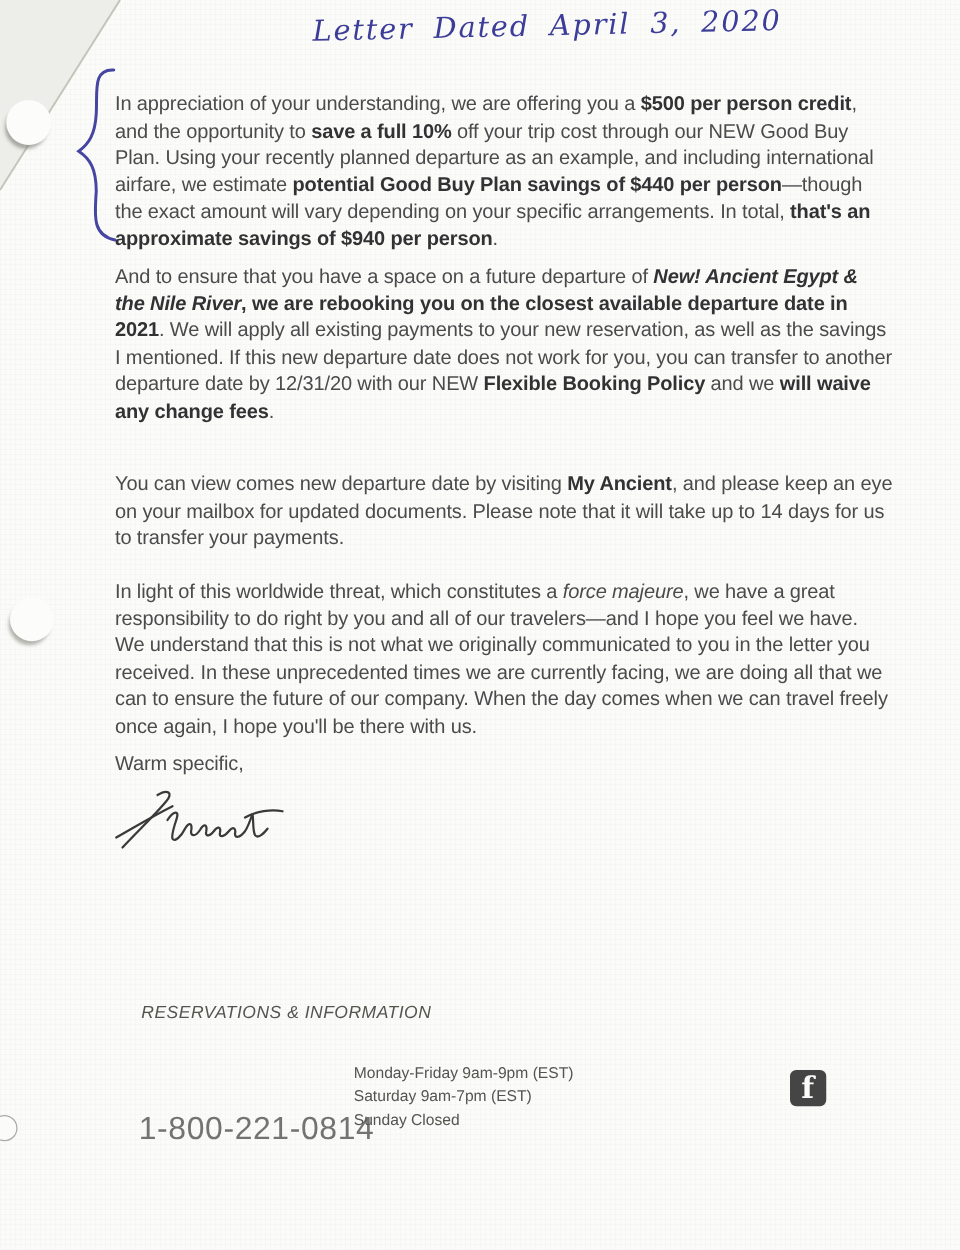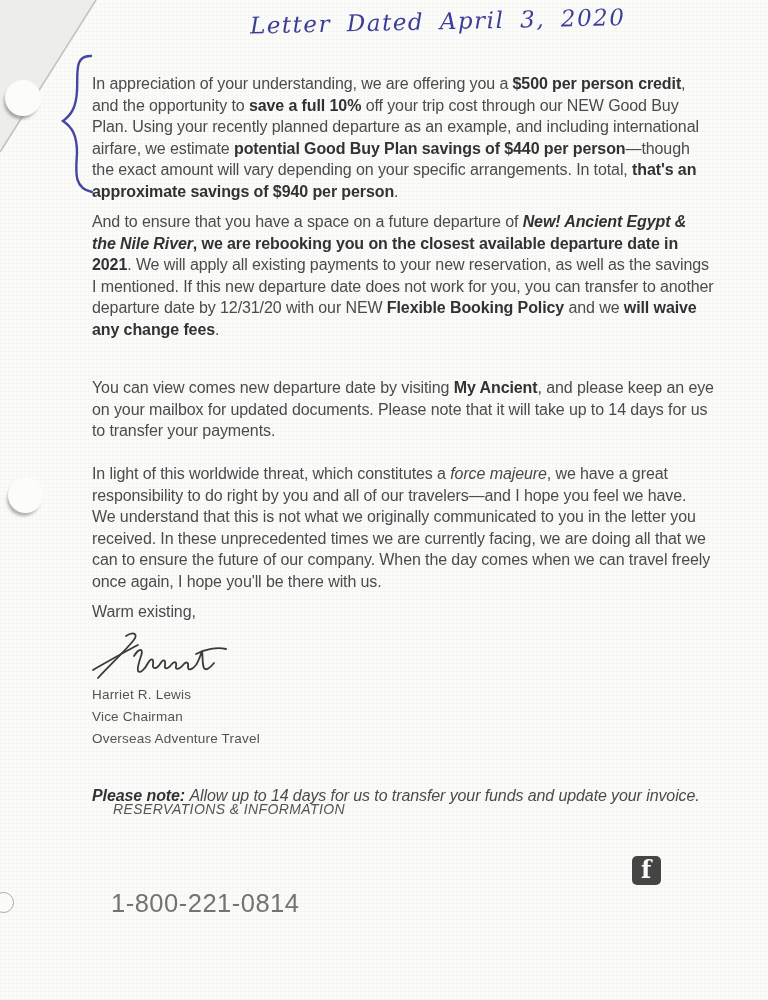--- a/index.html
+++ b/index.html
@@ -92,38 +92,37 @@
   </svg>
 
   <p class="block p-offer"><span>In appreciation of your understanding, we are offering you a </span><span class="b">$500 per person credit</span><span>, and the opportunity to </span><span class="b">save a full 10%</span><span> off your trip cost through our NEW Good Buy Plan. Using your recently planned departure as an example, and including international airfare, we estimate </span><span class="b">potential Good Buy Plan savings of $440 per person</span><span>—though the exact amount will vary depending on your specific arrangements. In total, </span><span class="b">that's an approximate savings of $940 per person</span><span>.</span></p>
 
   <p class="block p-rebooking"><span>And to ensure that you have a space on a future departure of </span><span class="b i">New! Ancient Egypt &amp; the Nile River</span><span class="b">, </span><span class="b">we are rebooking you on the closest available departure date in 2021</span><span>. We will apply all existing payments to your new reservation, as well as the savings I mentioned. If this new departure date does not work for you, you can transfer to another departure date by 12/31/20 with our NEW </span><span class="b">Flexible Booking Policy</span><span> and we </span><span class="b">will waive any change fees</span><span>.</span></p>
 
   <p class="block p-account"><span>You can view comes new departure date by visiting </span><span class="b">My Ancient</span><span>, and please keep an eye on your mailbox for updated documents. Please note that it will take up to 14 days for us to transfer your payments.</span></p>
 
   <p class="block p-force"><span>In light of this worldwide threat, which constitutes a </span><span class="i">force majeure</span><span>, we have a great responsibility to do right by you and all of our travelers—and I hope you feel we have. We understand that this is not what we originally communicated to you in the letter you received. In these unprecedented times we are currently facing, we are doing all that we can to ensure the future of our company. When the day comes when we can travel freely once again, I hope you'll be there with us.</span></p>
 
-  <div class="block closing">Warm existing,</div>
+  <div class="block closing">Warm specific,</div>
 
   <svg class="sig-svg" width="152" height="54" viewBox="0 0 152 54">
     <g fill="none" stroke="#3a3a3a" stroke-width="1.8" stroke-linecap="round">
       <path d="M36,7 C44,2 49,5 43,12 C34,23 19,37 8,49"></path>
       <path d="M3,41 C17,33 34,23 48,16"></path>
       <path d="M44,27 C49,19 54,19 51,27 C49,33 47,39 48,42 C50,45 55,40 58,34 C61,29 64,29 63,35 C62,40 66,41 70,35 C73,30 76,30 75,36 C74,40 77,41 81,36 C84,32 87,32 86,37 C85,41 89,41 93,36 C96,32 99,33 98,38 C98,42 102,41 106,36 C108,33 110,28 112,22 C113,28 112,35 114,39 C116,42 120,39 124,34"></path>
       <path d="M106,25 C115,20 127,18 136,20"></path>
     </g>
   </svg>
 
-  <div class="block sig-block">
-    <div>Harriet R. Lewis</div>
-    <div>Vice Chairman</div>
-    <div>Overseas Adventure Travel</div>
-  </div>
 
-  <p class="block please-note"><span class="b i">Please note: </span><span class="i">Allow up to 14 days for us to transfer your funds and update your invoice.</span></p>
 
   <div class="footer-label">RESERVATIONS &amp; INFORMATION</div>
   <div class="footer-phone">1-800-221-0814</div>
+  <div class="footer-hours">
+      <div>Monday-Friday 9am-9pm (EST)</div>
+      <div>Saturday 9am-7pm (EST)</div>
+      <div>Sunday Closed</div>
+    </div>
   <div class="fb-icon">
     <span>f</span>
   </div>
 
 </div>
 
 </body></html>

